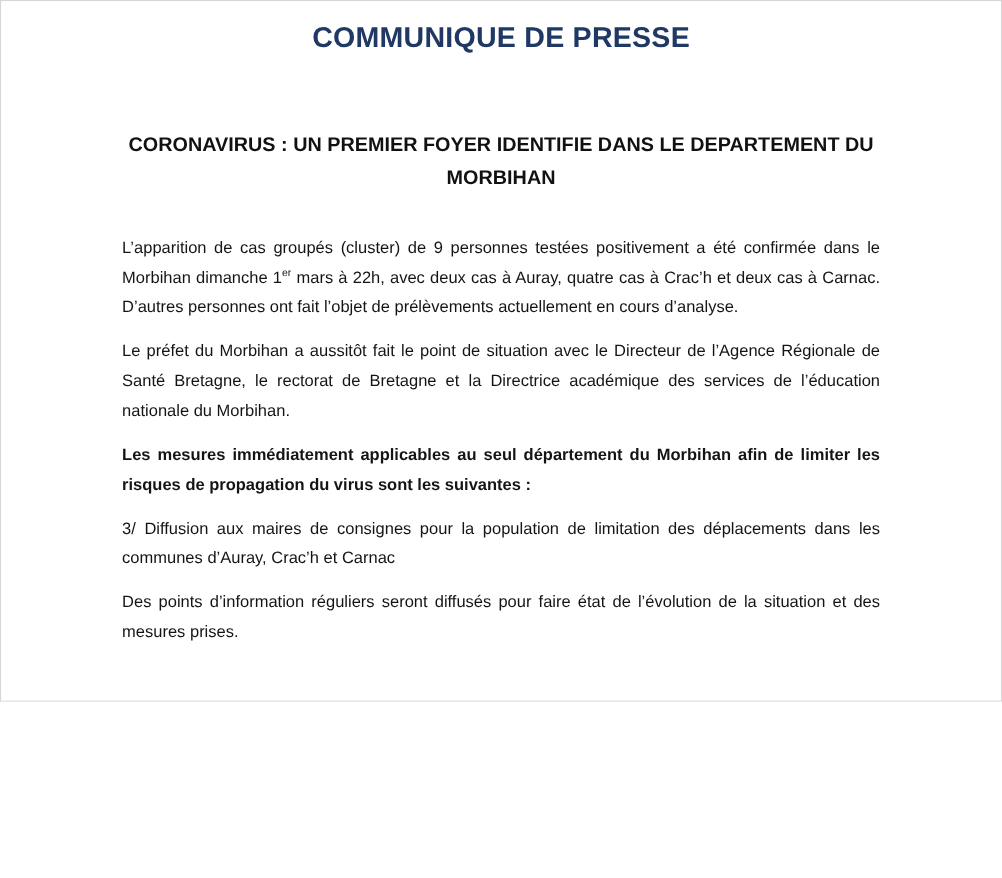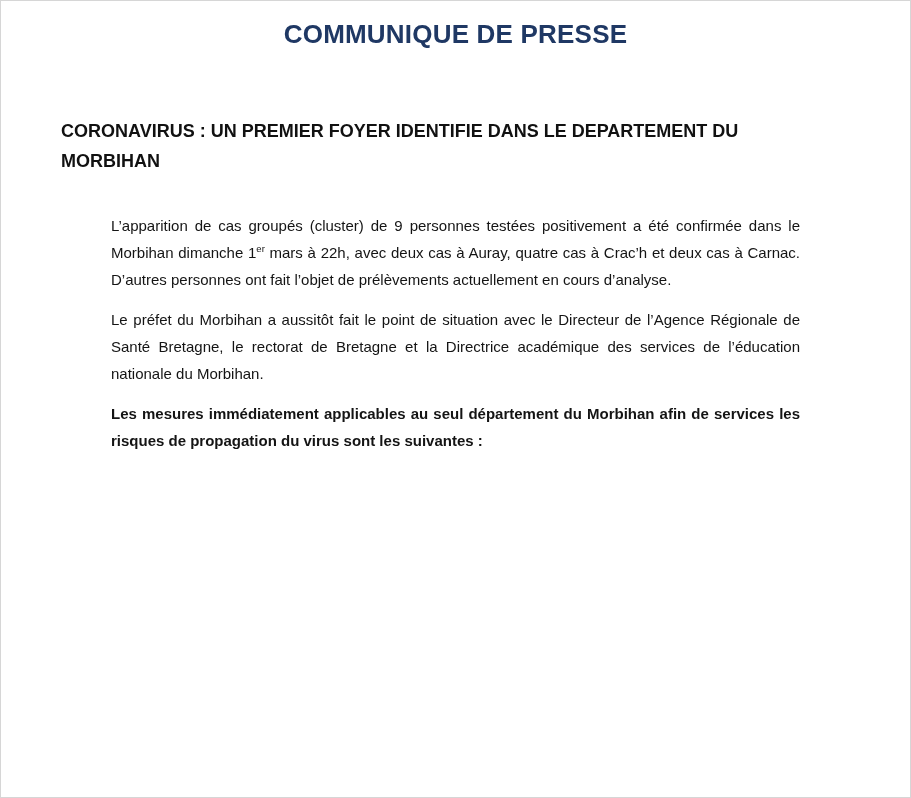--- a/index.html
+++ b/index.html
@@ -4,35 +4,36 @@
 <style>
   html, body {
     margin: 0;
     padding: 0;
     background: #ffffff;
     font-family: "Liberation Sans", sans-serif;
   }
   .page {
     box-sizing: border-box;
     width: 911px;
-    height: 798px;
+    height: 638px;
     background: #ffffff;
     border: 1px solid #d6d6d6;
     overflow: hidden;
   }
   .doc-title {
     margin: 18px 0 0 0;
     text-align: center;
     font-size: 26px;
     font-weight: bold;
     letter-spacing: 0.2px;
     color: #1f3864;
   }
   .doc-subtitle {
     margin: 66px 60px 0 60px;
+    text-align: center;
     font-size: 18px;
     font-weight: bold;
     line-height: 30px;
     color: #111111;
   }
   .doc-body {
     margin: 36px 110px 16px 110px;
     color: #141414;
   }
   .doc-body p {
@@ -60,21 +61,23 @@
   <h2 class="doc-subtitle">
     <span>CORONAVIRUS : UN PREMIER FOYER IDENTIFIE DANS LE DEPARTEMENT DU</span><br>
     <span>MORBIHAN</span>
   </h2>
 
   <div class="doc-body">
     <p><span>L’apparition de cas groupés (cluster) de 9 personnes testées positivement a été confirmée dans le Morbihan dimanche 1</span><sup>er</sup><span> mars à 22h, avec deux cas à Auray, quatre cas à Crac’h et deux cas à Carnac. D’autres personnes ont fait l’objet de prélèvements actuellement en cours d’analyse.</span></p>
 
     <p><span>Le préfet du Morbihan a aussitôt fait le point de situation avec le Directeur de l’Agence Régionale de Santé Bretagne, le rectorat de Bretagne et la Directrice académique des services de l’éducation nationale du Morbihan.</span></p>
 
-    <p class="bold"><span>Les mesures immédiatement applicables au seul département du Morbihan afin de services les risques de propagation du virus sont les suivantes :</span></p>
+    <p class="bold"><span>Les mesures immédiatement applicables au seul département du Morbihan afin de limiter les risques de propagation du virus sont les suivantes :</span></p>
 
 
 
+    <p><span>3/ Diffusion aux maires de consignes pour la population de limitation des déplacements dans les communes d’Auray, Crac’h et Carnac</span></p>
 
 
+    <p><span>Des points d’information réguliers seront diffusés pour faire état de l’évolution de la situation et des mesures prises.</span></p>
   </div>
 
 </div>
 
 </body></html>

